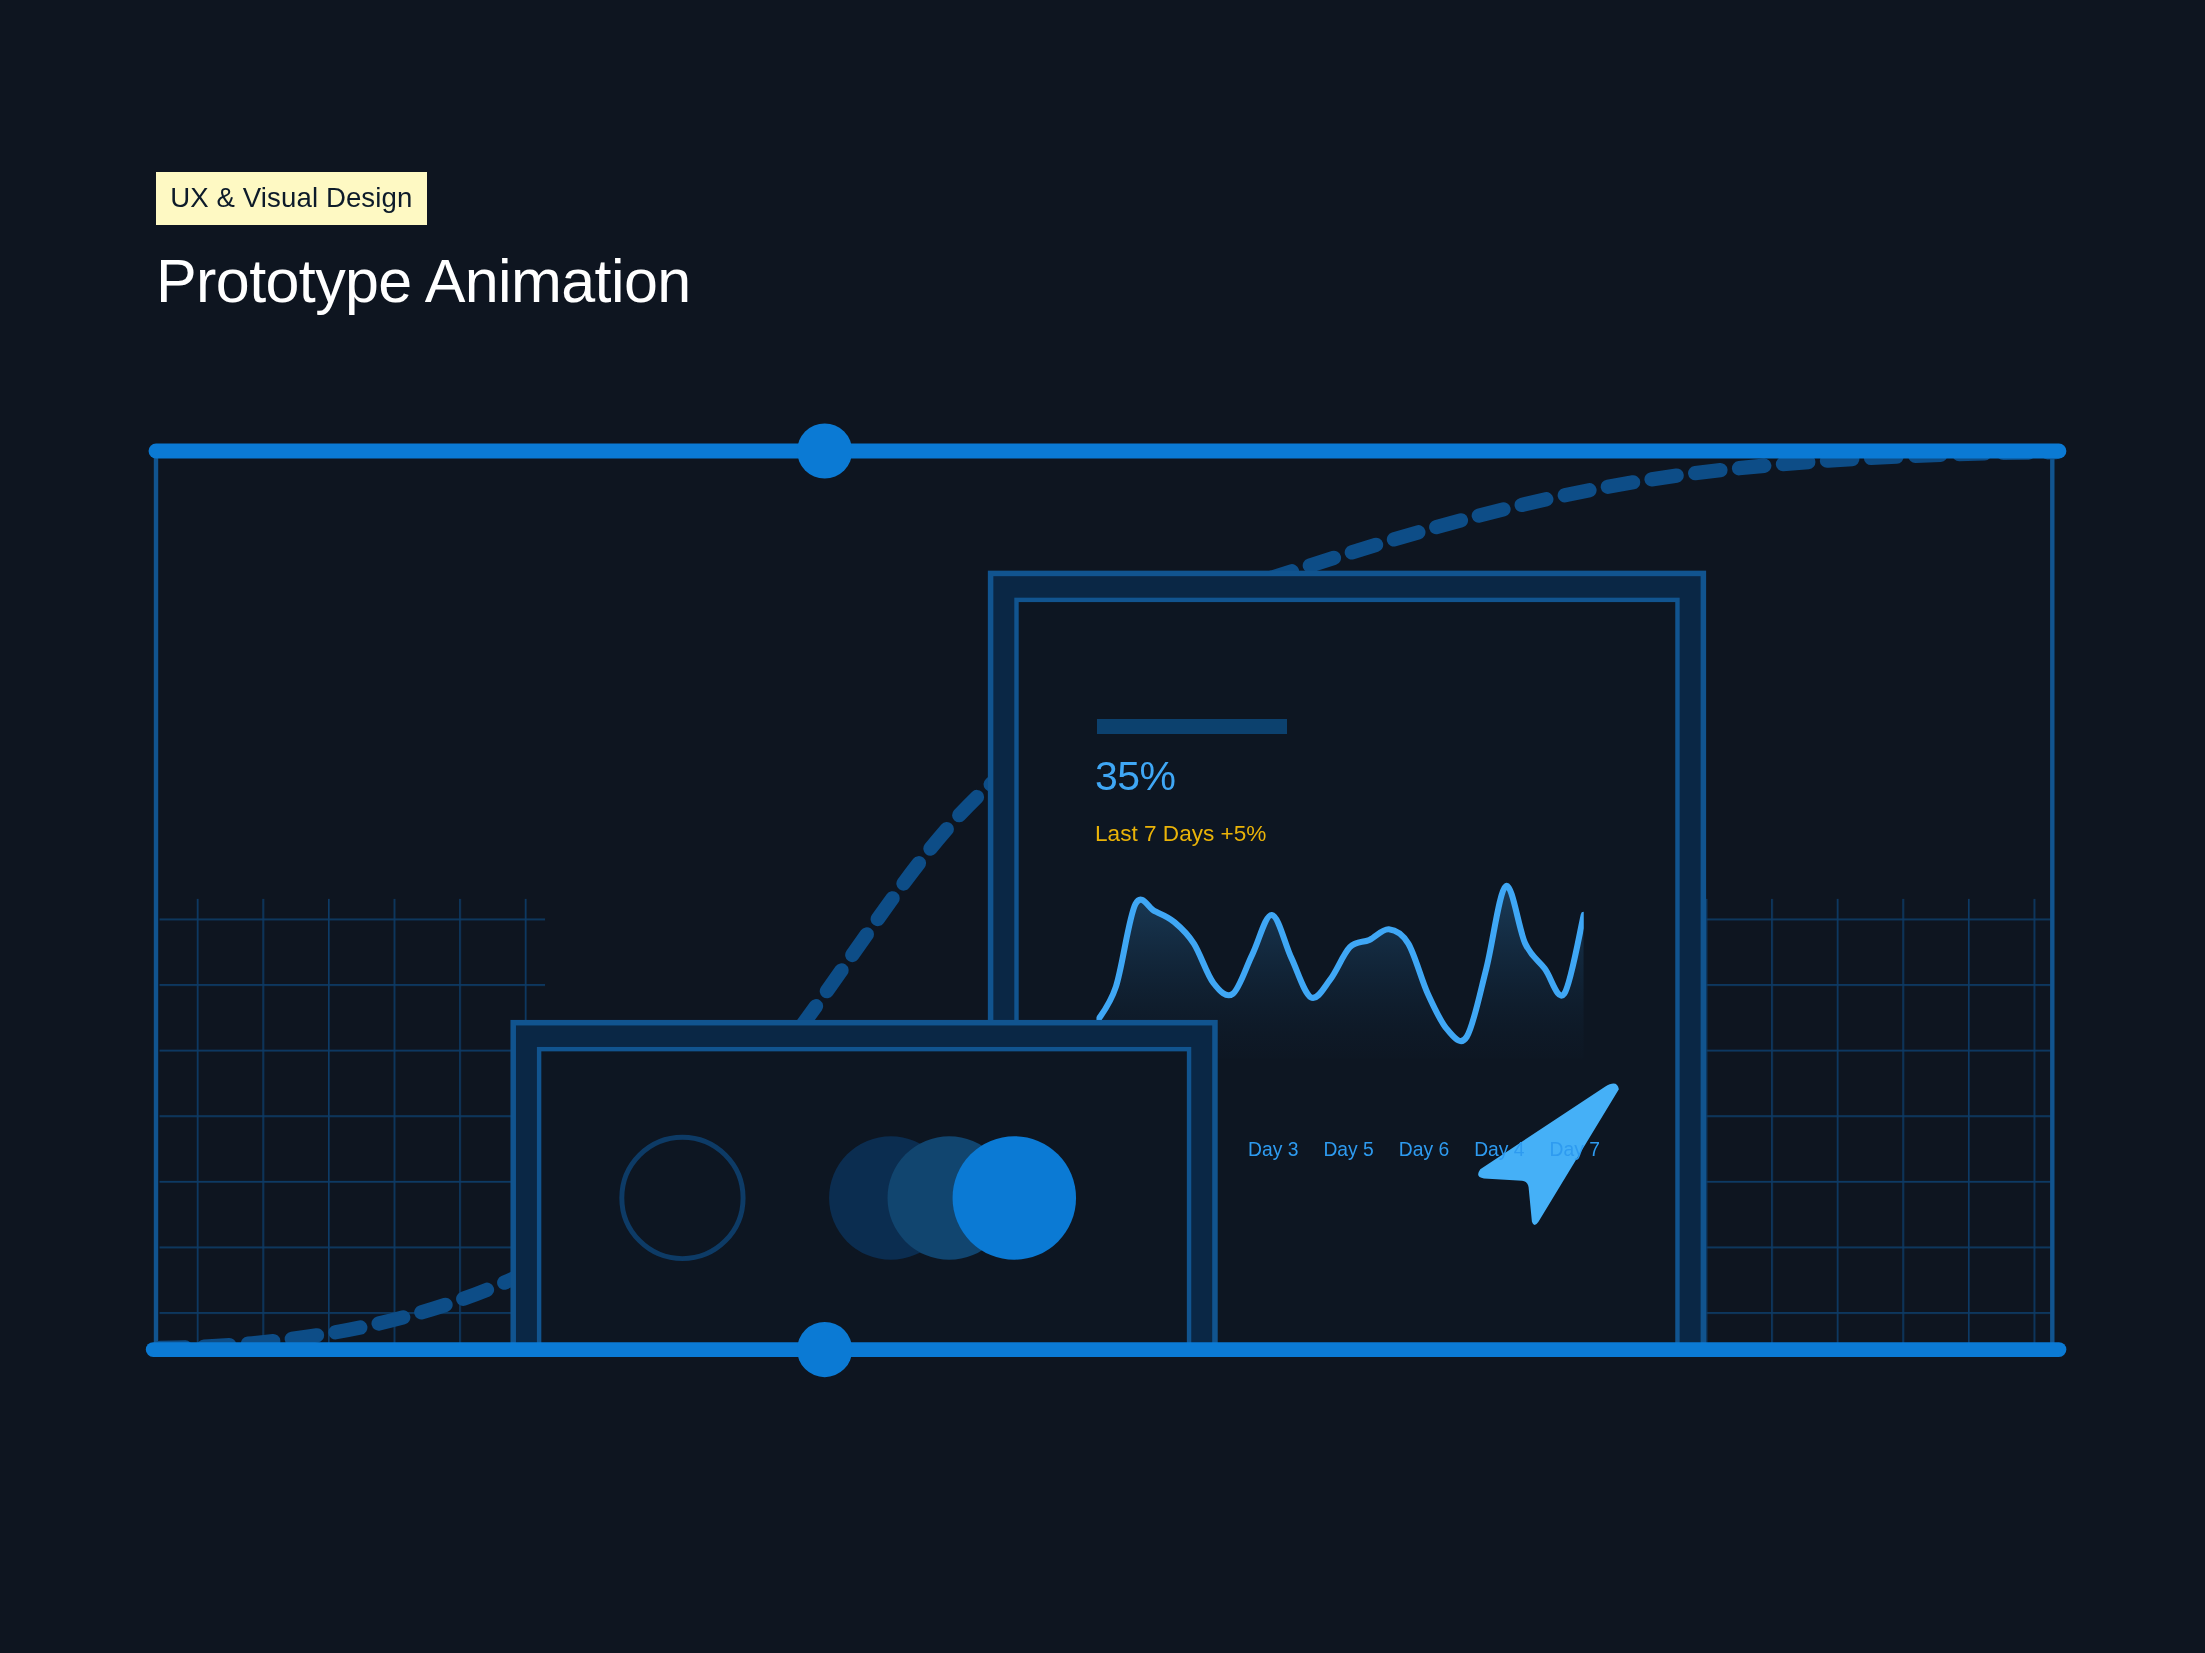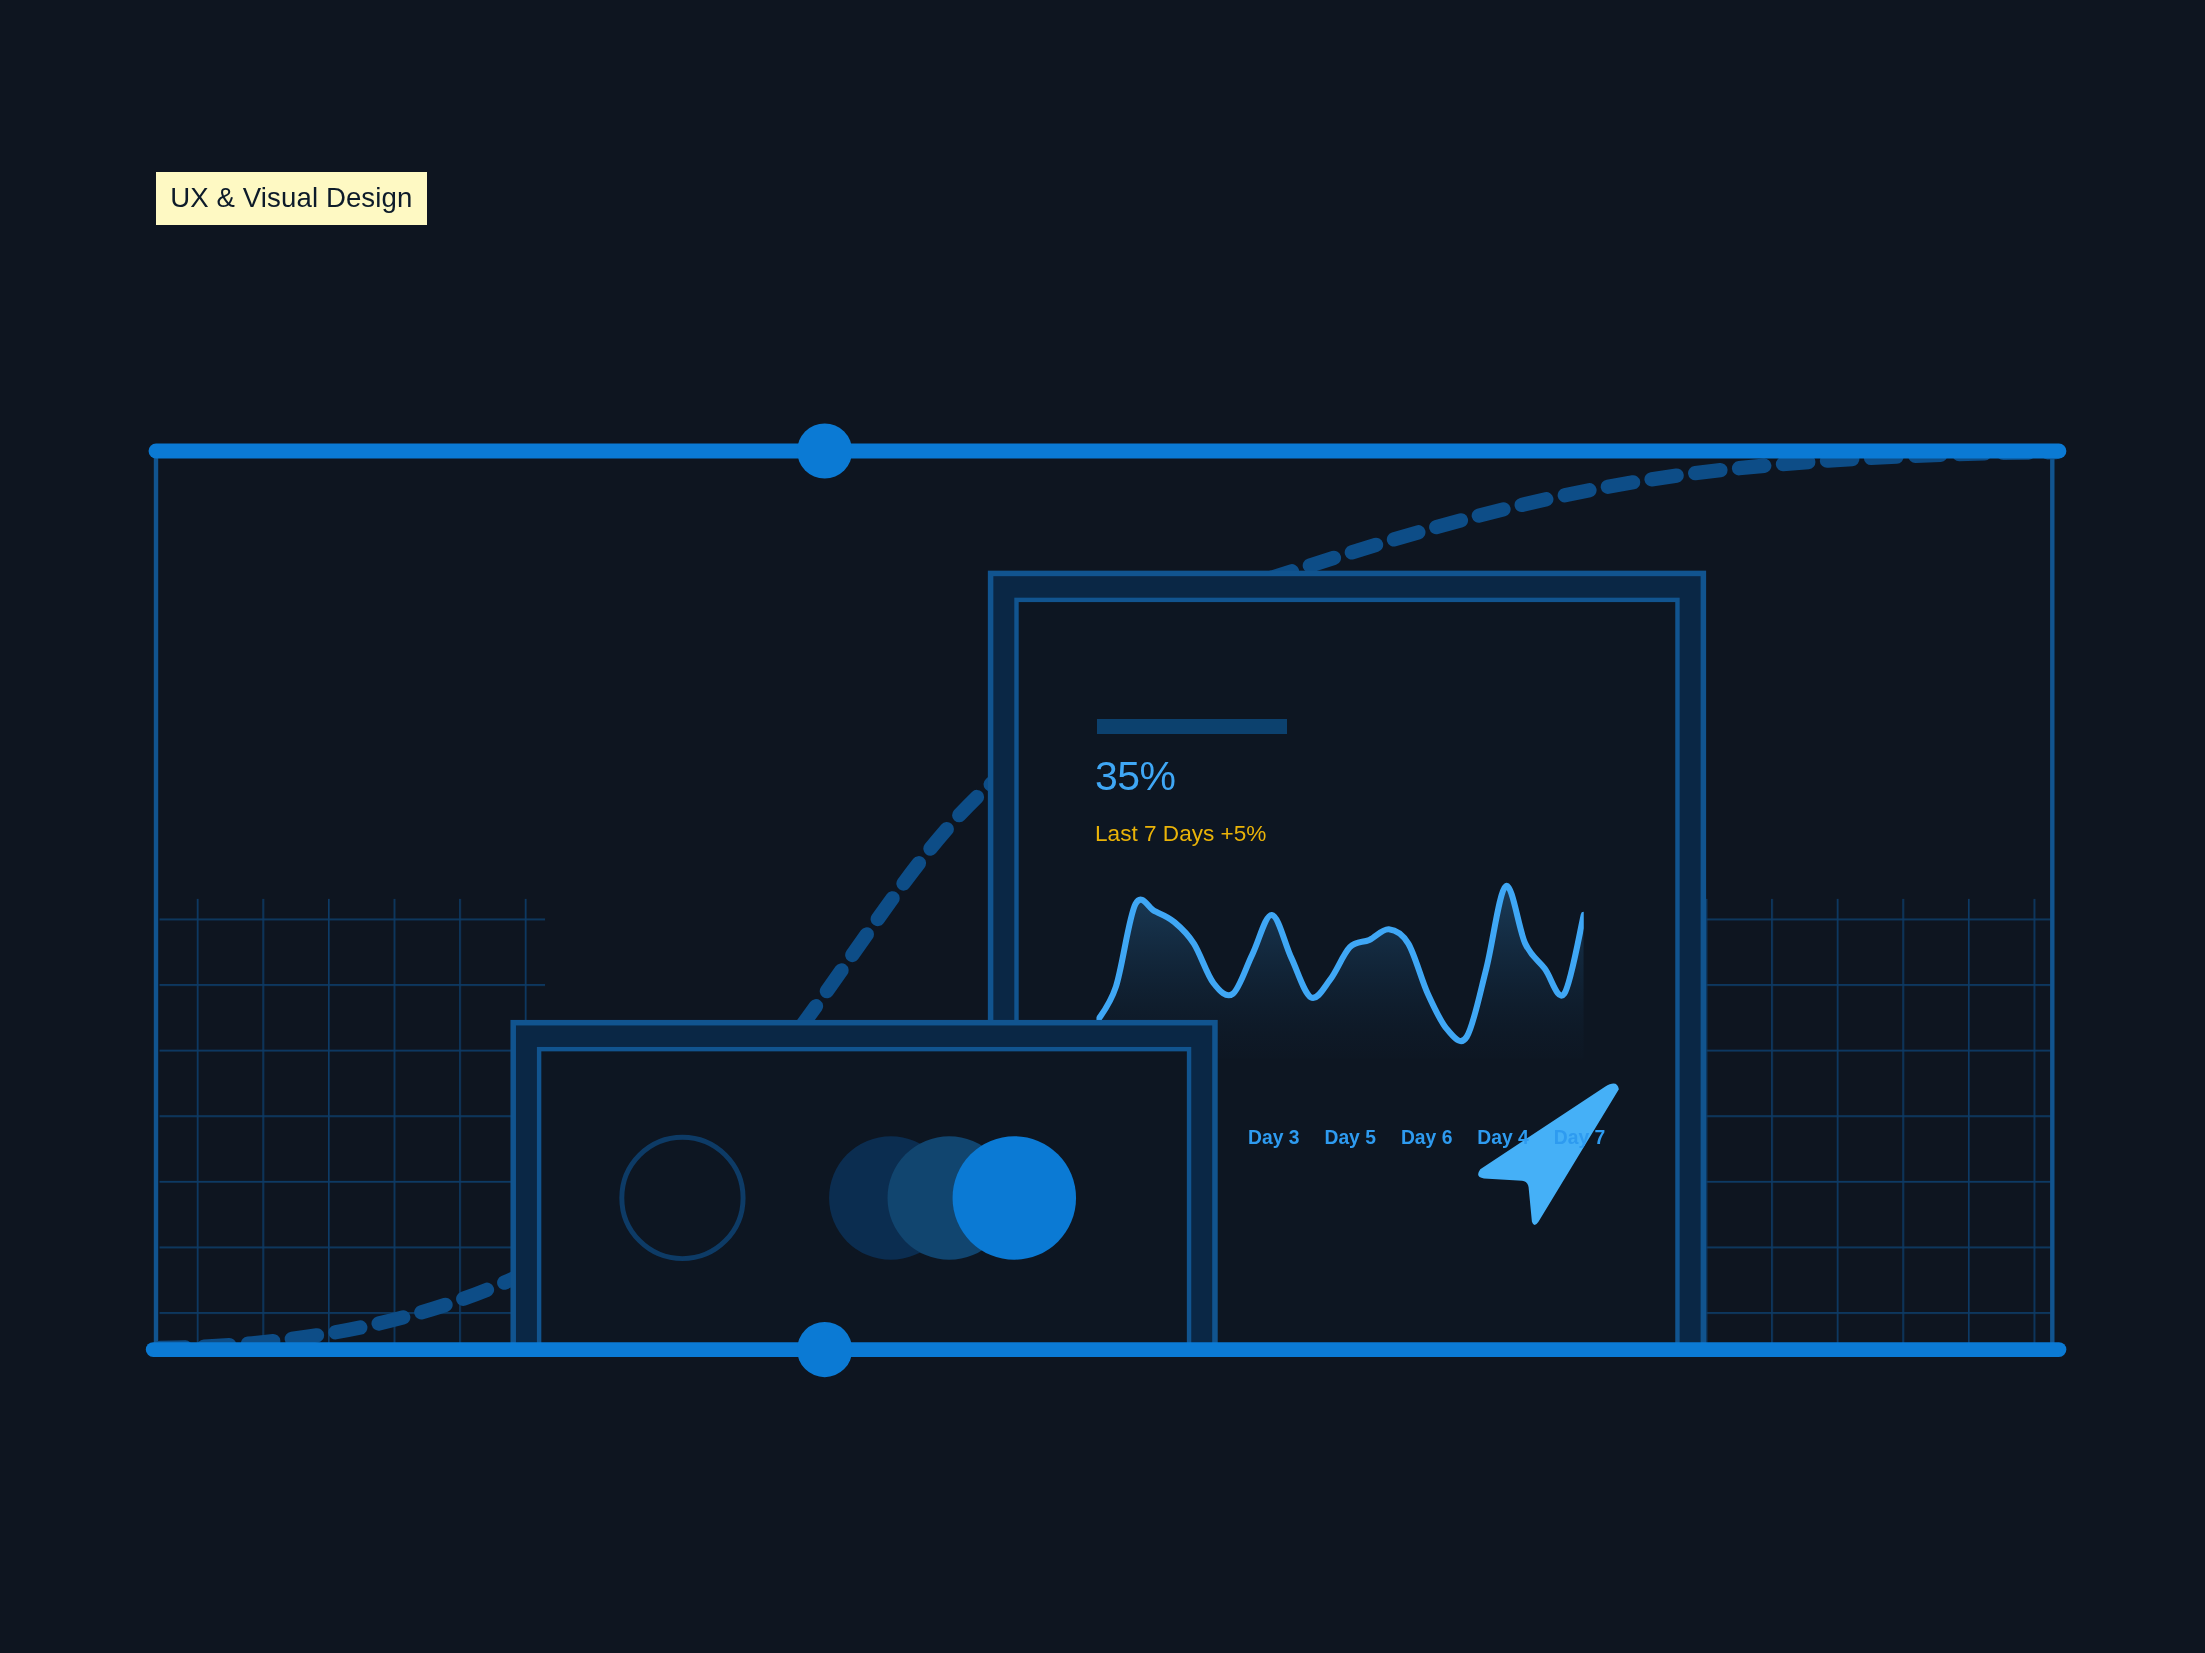--- a/index.html
+++ b/index.html
@@ -41,30 +41,31 @@
   .kpi-sub{
     position:absolute;left:1095px;top:823px;
     color:#eab308;font-size:22.6px;font-weight:400;line-height:1;
     white-space:nowrap;
   }
   .axis-labels{
     position:absolute;left:1248px;top:1128px;
     display:flex;gap:25px;align-items:center;
   }
   .axis-labels span{
-    color:#2e9bf0;font-size:19.3px;font-weight:700;line-height:1;white-space:nowrap;
+    color:#2e9bf0;font-size:19.3px;font-weight:400;line-height:1;white-space:nowrap;margin-top:12px;
   }
 </style>
 </head>
 <body>
 
 <div id="stage">
 
   <div class="eyebrow">UX &amp; Visual Design</div>
 
+  <div class="page-title">Prototype Animation</div>
 
   <svg id="canvas" viewBox="0 0 4000 3000">
     <defs>
 
       <pattern id="gridPat" width="119" height="119" patternUnits="userSpaceOnUse">
         <path d="M119 0 L0 0 L0 119" fill="none" stroke="#0d3b66" stroke-width="6"></path>
       </pattern>
 
       <linearGradient id="areaGrad" x1="0" y1="0" x2="0" y2="1">
         <stop offset="0%" stop-color="#3fa7f5" stop-opacity="0.26"></stop>

